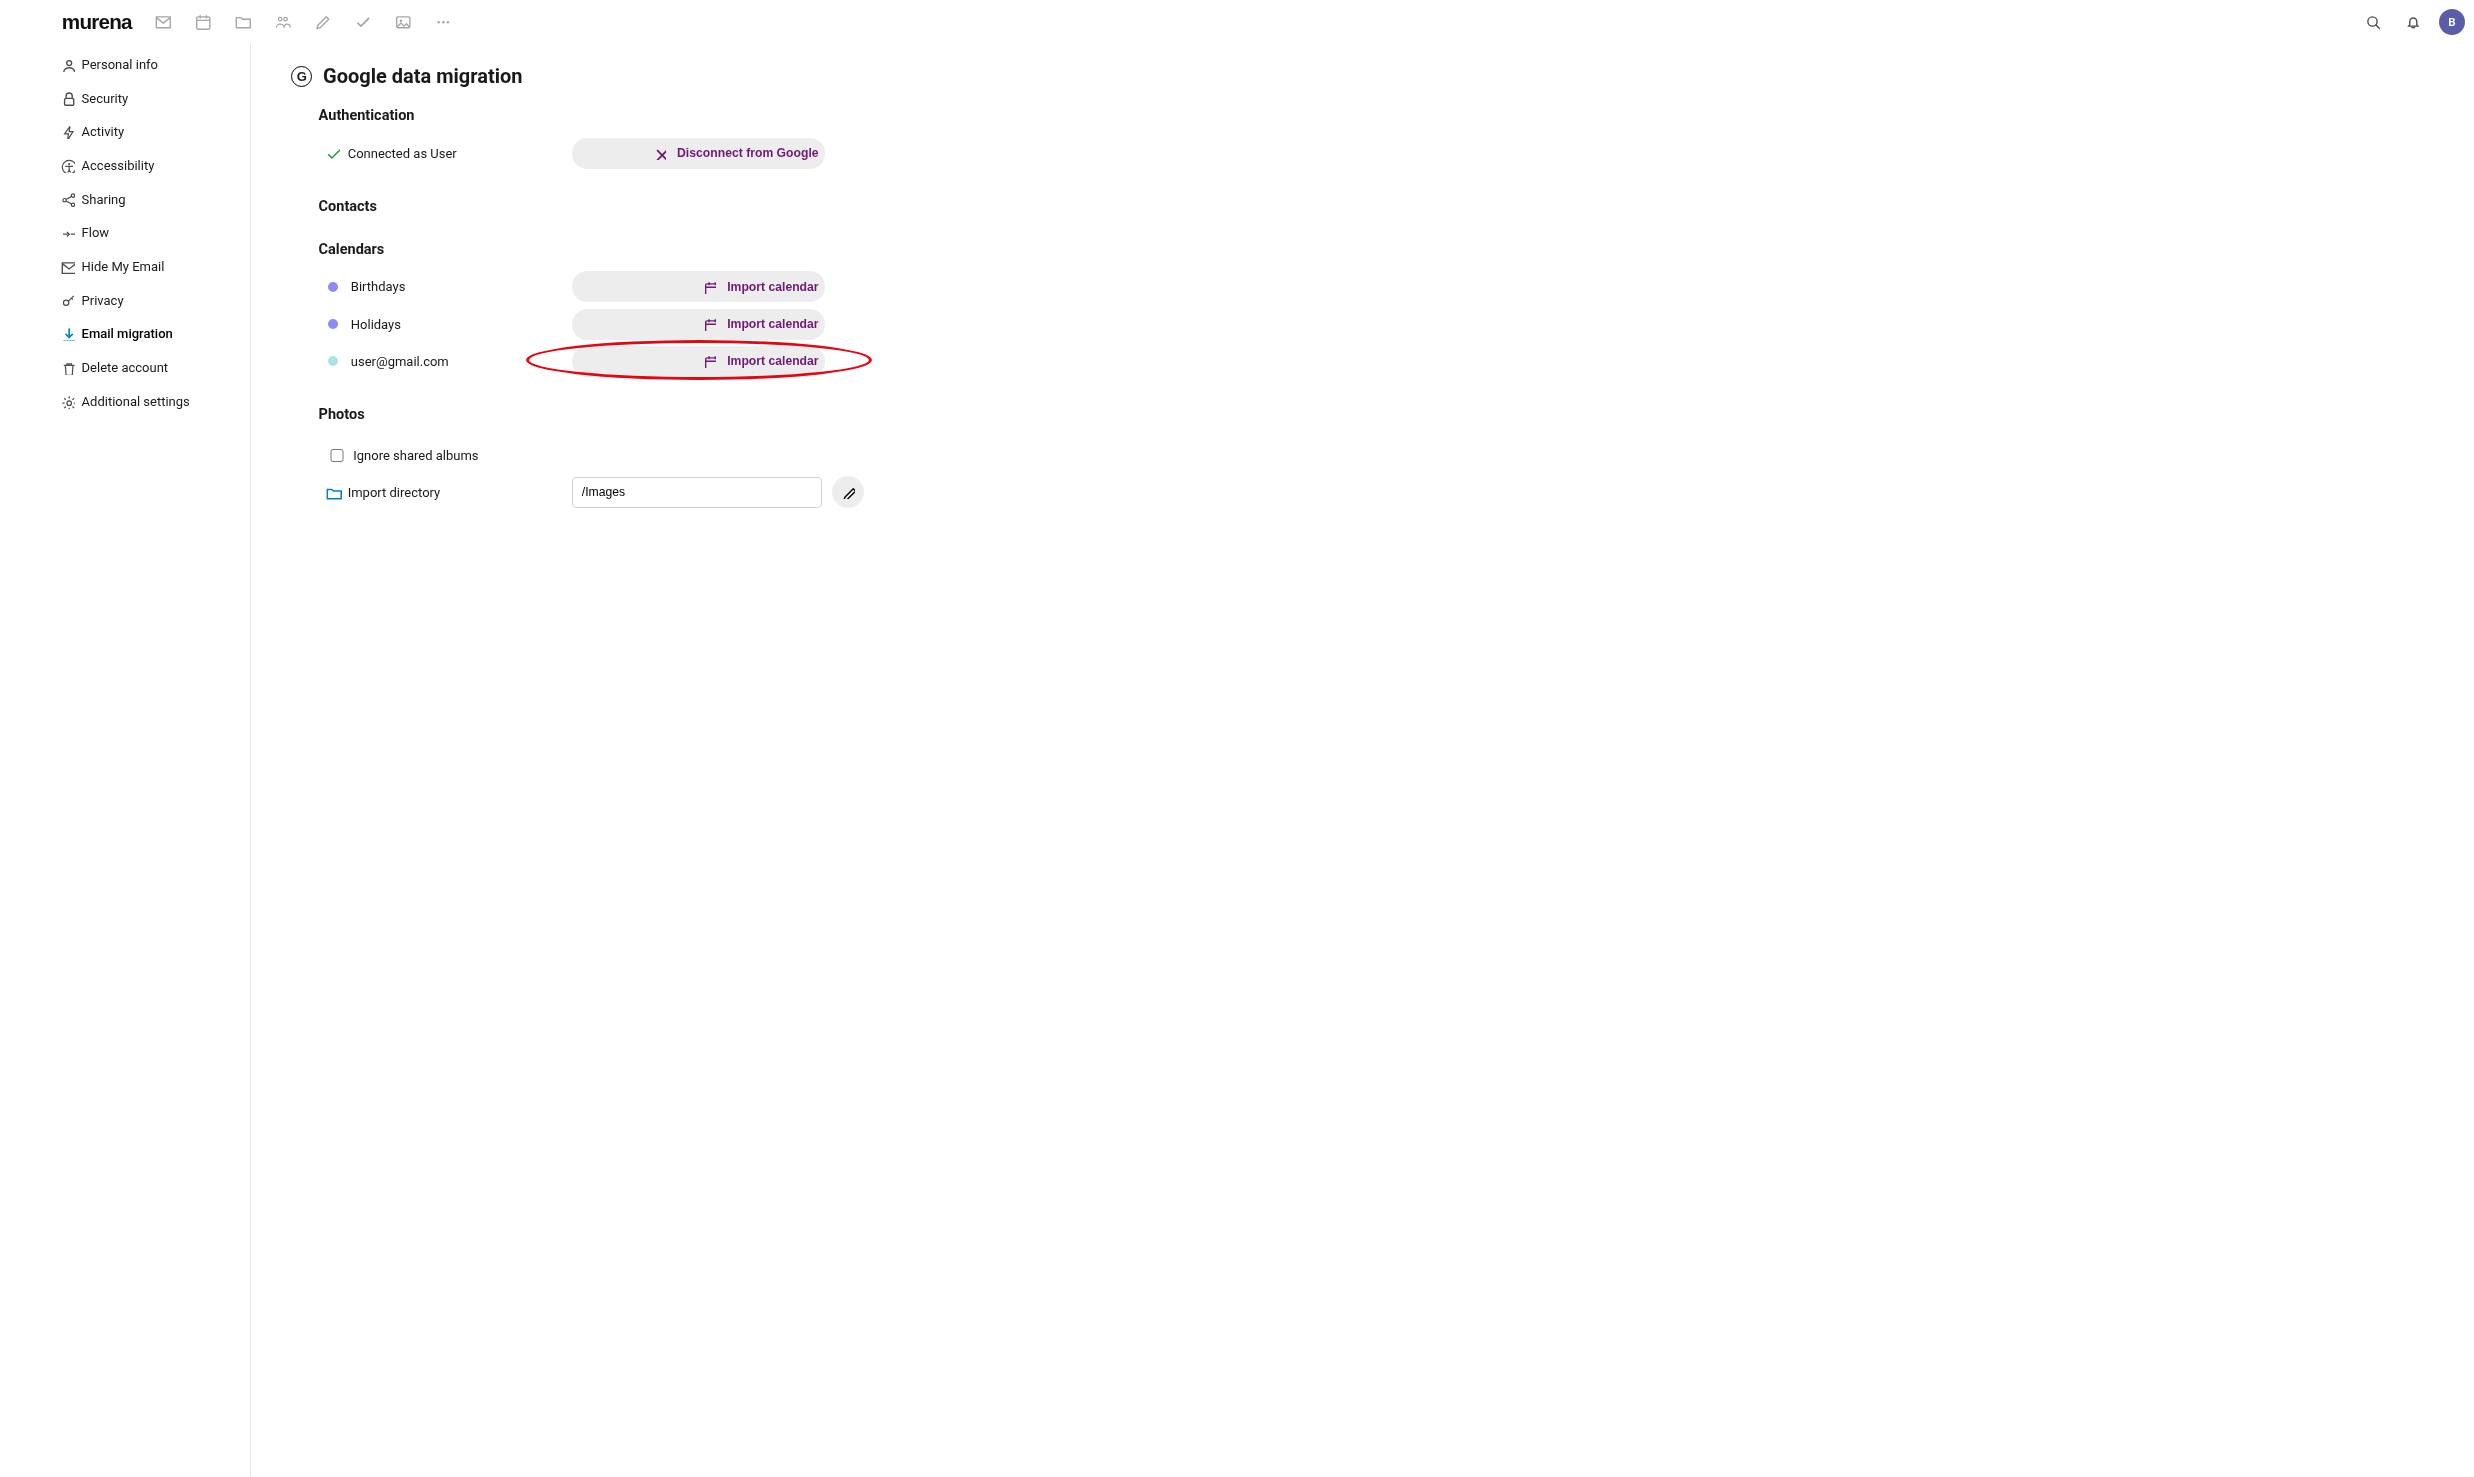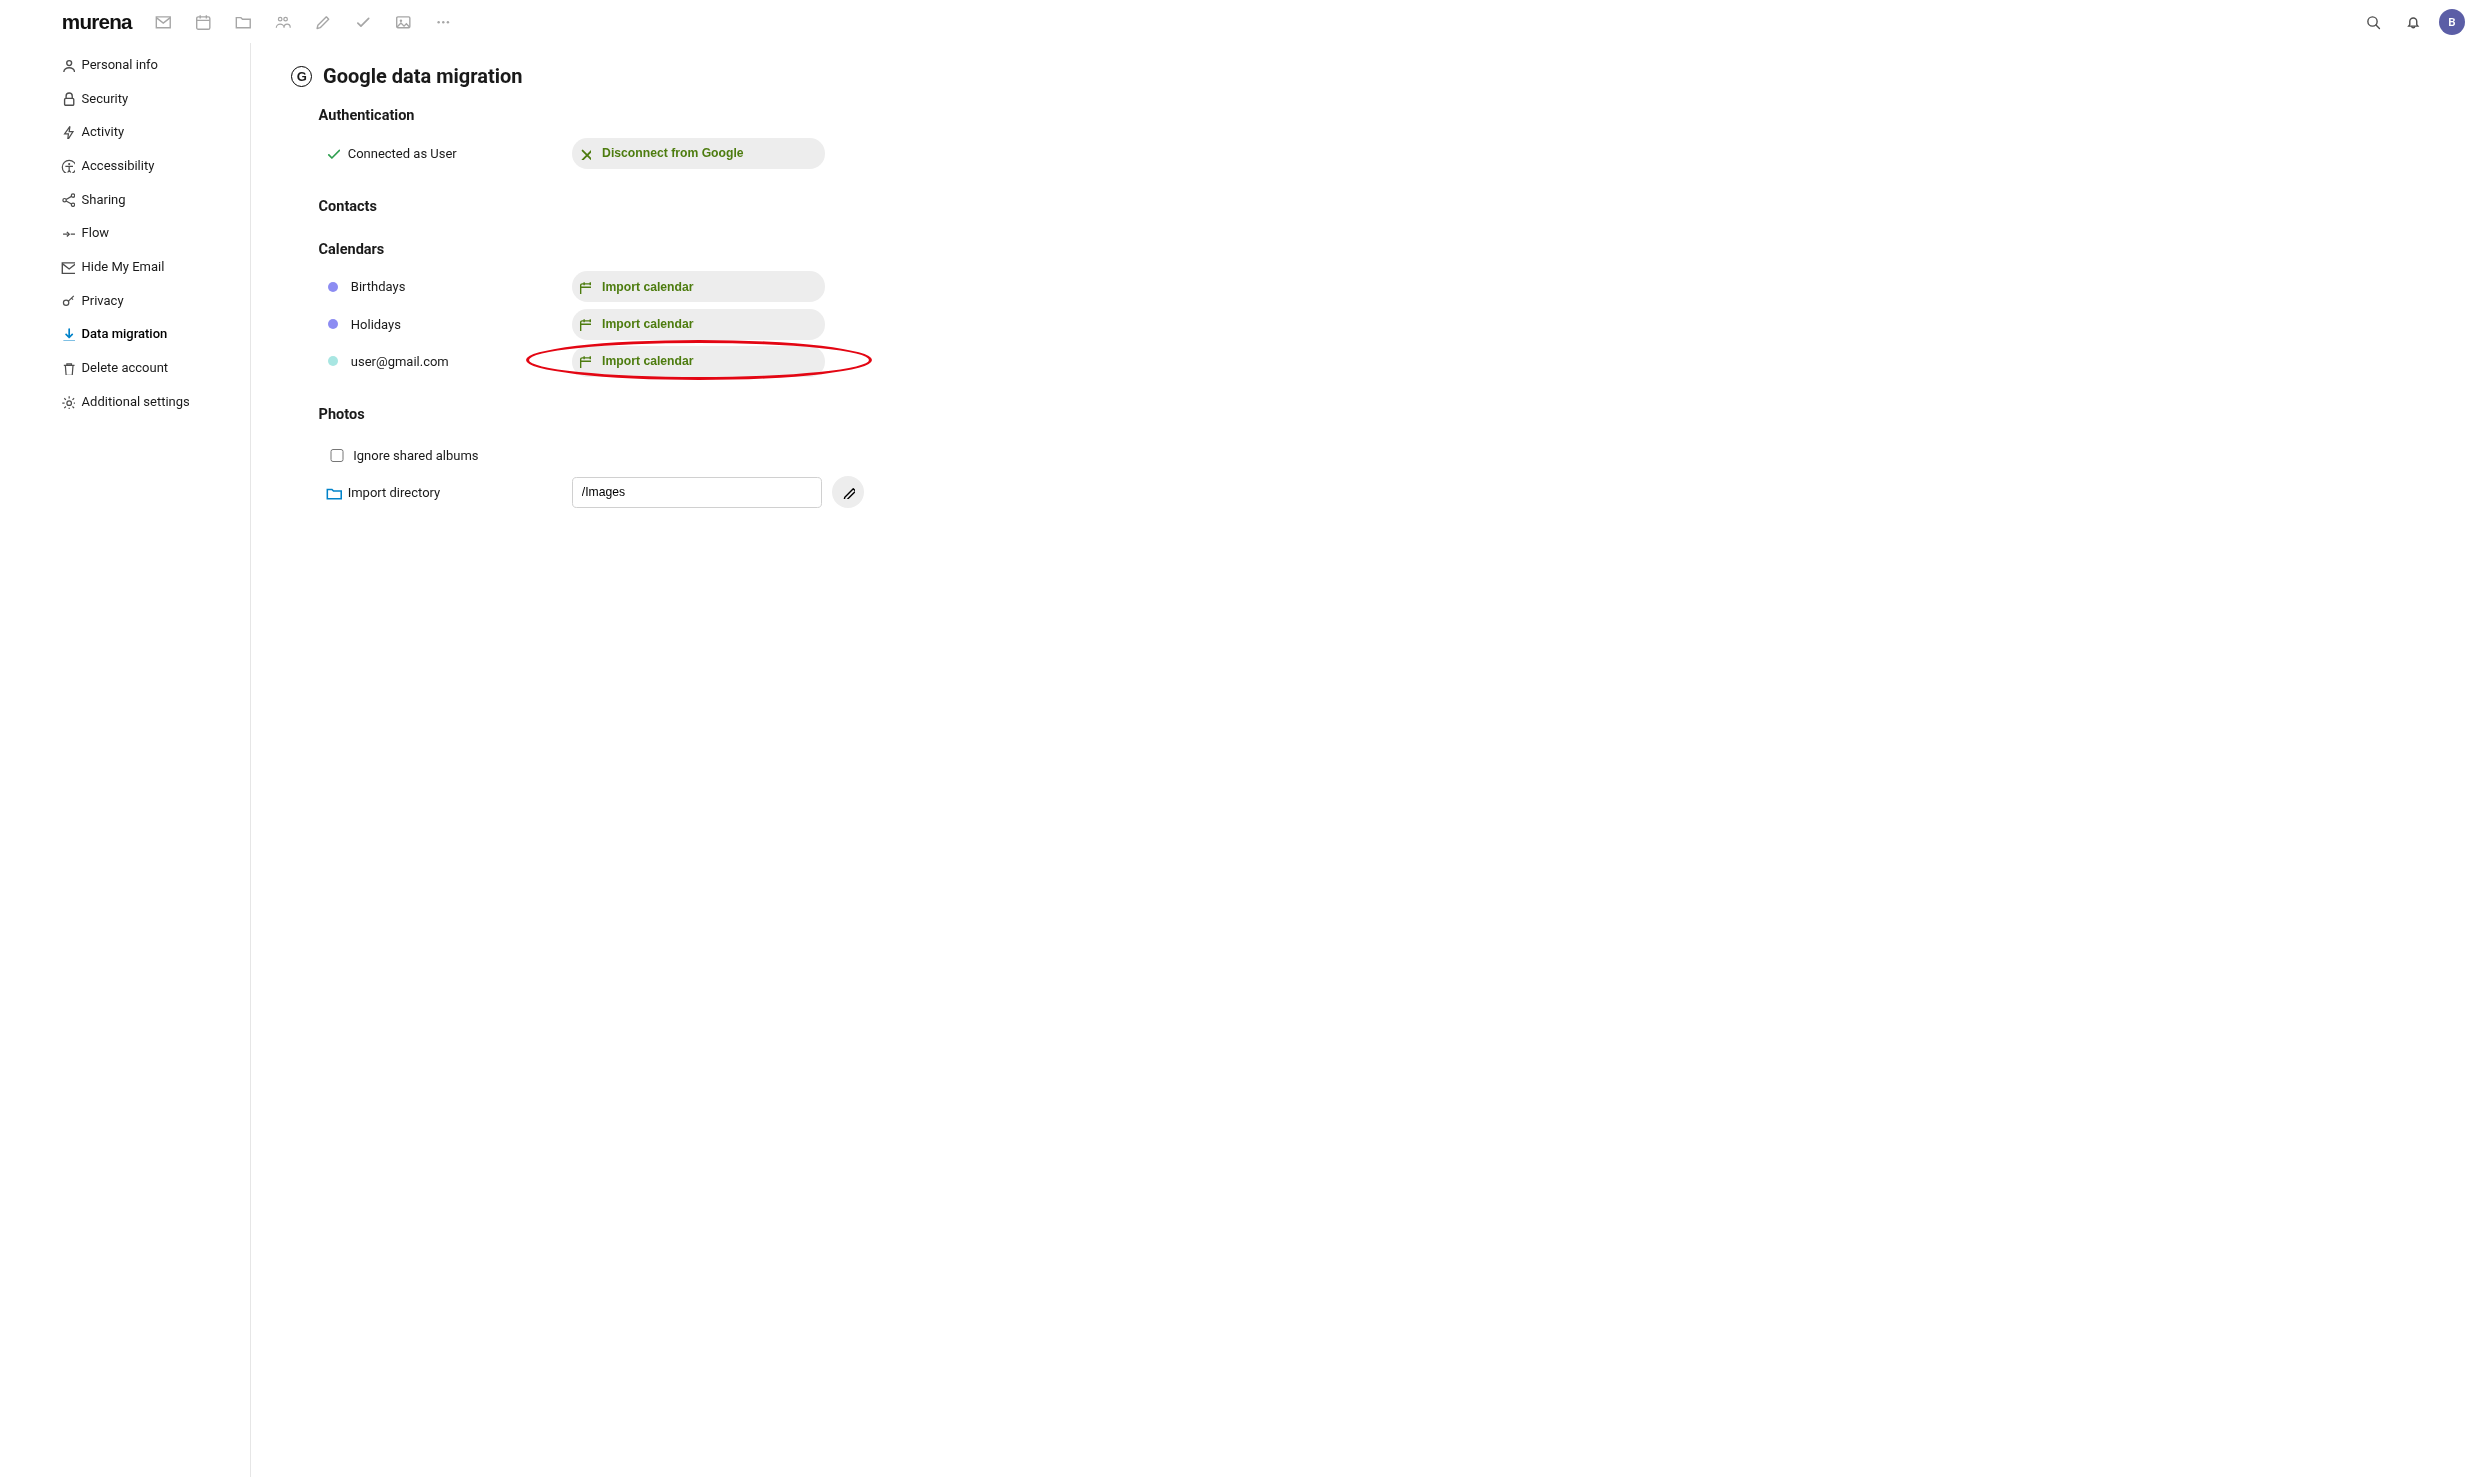--- a/index.html
+++ b/index.html
@@ -96,24 +96,24 @@
     padding-left: 6.1px;
   }
   .row-left .ricn { width: 23px; display: flex; align-items: center; color: var(--icon); }
   .dot { width: 10px; height: 10px; border-radius: 50%; margin-right: 13px; margin-left: 3.1px; display: inline-block; }
   .pill-btn {
     min-width: 253px;
     height: 31px;
     border: none;
     border-radius: 15.3px;
     background: var(--btn-bg);
-    display: inline-flex; align-items: center; justify-content: flex-start;
+    display: inline-flex; align-items: center; justify-content: flex-end;
     font-size: 12.2px; font-weight: 700;
     cursor: pointer;
-    color: #4d7c0f;
+    color: #701a75;
   }
   .pill-btn .picn { margin-right: 10.7px; display: flex; }
   .check-row { display: flex; align-items: center; padding: 4.6px 0 7.7px 7.7px; font-size: 13px; margin-top: 18px; }
   .check-row input[type=checkbox]{ width:13.8px; height:13.8px; margin-right:9.2px;}
   .info-row { display: flex; align-items: center; padding: 4.6px 0 13.8px 7.7px; color: var(--muted); font-size: 13px; }
   .info-row .iicn { width: 23px; display: flex; color: var(--icon-light); }
   .dir-row { display: flex; align-items: center; padding: 3.1px 0 10.7px; }
   .dir-left { flex: 0 0 253px; display: flex; align-items: center; font-size: 13px; padding-left: 6.1px; }
   .dir-left .ricn { width: 23px; display: flex; color: var(--folder-blue); }
   .dir-input {
@@ -376,21 +376,21 @@
           </svg>
         </span>
       <span class="lbl">Privacy</span>
     </div>
     <div class="side-item">
       <span class="icn active">
           <svg width="15.3" height="15.3" viewBox="0 0 20 20">
             <use href="#i-download"></use>
           </svg>
         </span>
-      <span class="lbl active">Data migration</span>
+      <span class="lbl active">Email migration</span>
     </div>
     <div class="side-item">
       <span class="icn">
           <svg width="15.3" height="15.3" viewBox="0 0 20 20">
             <use href="#i-trash"></use>
           </svg>
         </span>
       <span class="lbl">Delete account</span>
     </div>
     <div class="side-item">

